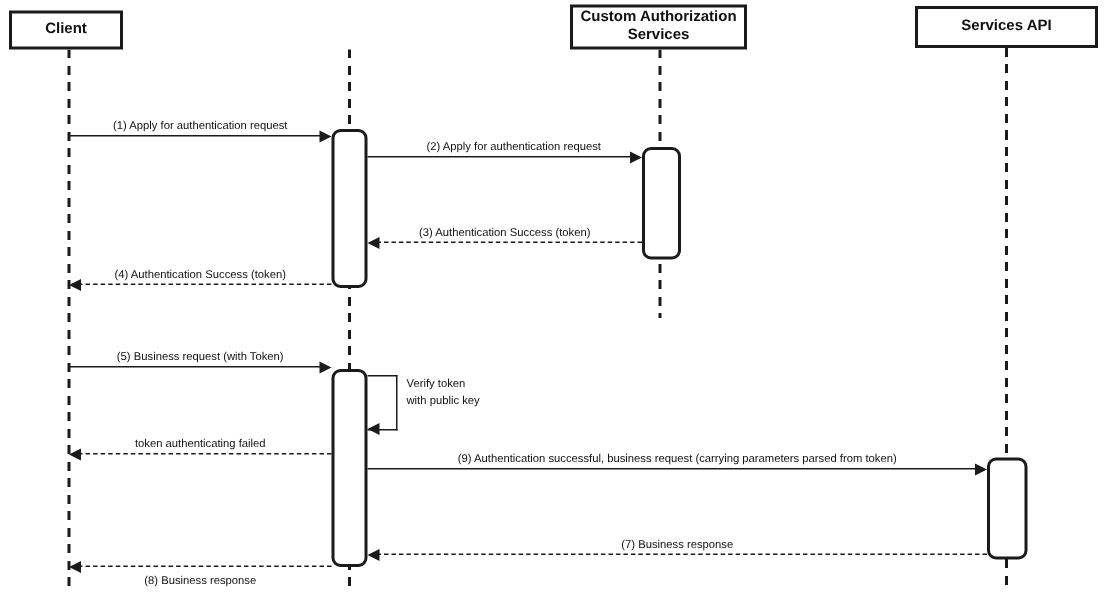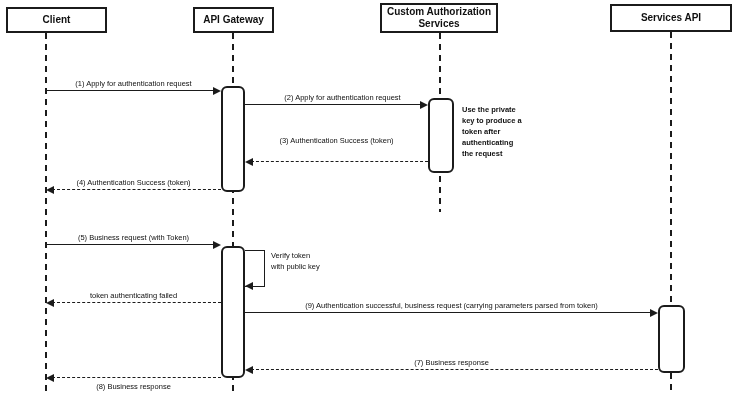--- a/index.html
+++ b/index.html
@@ -95,21 +95,21 @@
     <div class="activation" style="left: 221px; top: 246px; width: 24px; height: 132px;"></div>
     <div class="activation" style="left: 658px; top: 305px; width: 27px; height: 68px;"></div>
     <div class="msg-line solid" style="left: 46px; top: 90px; width: 169px;"></div>
     <div class="arrowhead ah-right" style="left: 213px; top: 86.5px;"></div>
     <div class="msg-label" style="left: 133.5px; top: 79px;">(1) Apply for authentication request</div>
     <div class="msg-line solid" style="left: 245px; top: 104px; width: 177px;"></div>
     <div class="arrowhead ah-right" style="left: 420px; top: 100.5px;"></div>
     <div class="msg-label" style="left: 336.5px; top: 93px; padding-left: 12px;">(2) Apply for authentication request</div>
     <div class="msg-line dashed" style="left: 251px; top: 161px; width: 177px;"></div>
     <div class="arrowhead ah-left" style="left: 245px; top: 157.5px;"></div>
-    <div class="msg-label" style="left: 336.5px; top: 136px;">(3) Authentication Success (token)</div>
+    <div class="msg-label" style="left: 336.5px; top: 150px;">(3) Authentication Success (token)</div>
     <div class="msg-line dashed" style="left: 52px; top: 189px; width: 169px;"></div>
     <div class="arrowhead ah-left" style="left: 46px; top: 185.5px;"></div>
     <div class="msg-label" style="left: 133.5px; top: 178px;">(4) Authentication Success (token)</div>
     <div class="msg-line solid" style="left: 46px; top: 244px; width: 169px;"></div>
     <div class="arrowhead ah-right" style="left: 213px; top: 240.5px;"></div>
     <div class="msg-label" style="left: 133.5px; top: 233px;">(5) Business request (with Token)</div>
     <div class="msg-line dashed" style="left: 52px; top: 302px; width: 169px;"></div>
     <div class="arrowhead ah-left" style="left: 46px; top: 298.5px;"></div>
     <div class="msg-label" style="left: 133.5px; top: 291px;">token authenticating failed</div>
     <div class="msg-line solid" style="left: 245px; top: 312px; width: 407px;"></div>
@@ -120,32 +120,22 @@
     <div class="msg-label" style="left: 451.5px; top: 358px;">(7) Business response</div>
     <div class="msg-line dashed" style="left: 52px; top: 377px; width: 169px;"></div>
     <div class="arrowhead ah-left" style="left: 46px; top: 373.5px;"></div>
     <div class="msg-label" style="left: 133.5px; top: 366px; margin-top: 16px;">(8) Business response</div>
     <div class="self-loop" style="left: 245px; top: 250px; width: 20px; height: 37px;"></div>
     <div class="arrowhead ah-left" style="left: 245px; top: 282px;"></div>
     <div class="msg-label self-label" style="left: 271px; top: 250px;">
       <div>Verify token</div>
       <div>with public key</div>
     </div>
-    <div class="note" style="left: 462px; top: 104px; width: 80px;">
-      <div>Use the private</div>
-      <div>key to produce a</div>
-      <div>token after</div>
-      <div>authenticating</div>
-      <div>the request</div>
-    </div>
-    <div class="actor" style="left: 6px; top: 7px; width: 101px; height: 26px; align-items: center;">
+    <div class="actor" style="left: 6px; top: 7px; width: 76px; height: 26px; align-items: center;">
       <span>Client</span>
-    </div>
-    <div class="actor" style="left: 193px; top: 7px; width: 81px; height: 26px;">
-      <span>API Gateway</span>
     </div>
     <div class="actor" style="left: 380px; top: 3px; width: 118px; height: 30px;">
       <span>Custom Authorization Services</span>
     </div>
     <div class="actor" style="left: 610px; top: 4px; width: 122px; height: 28px;">
       <span>Services API</span>
     </div>
   </div>
 
 </body></html>

